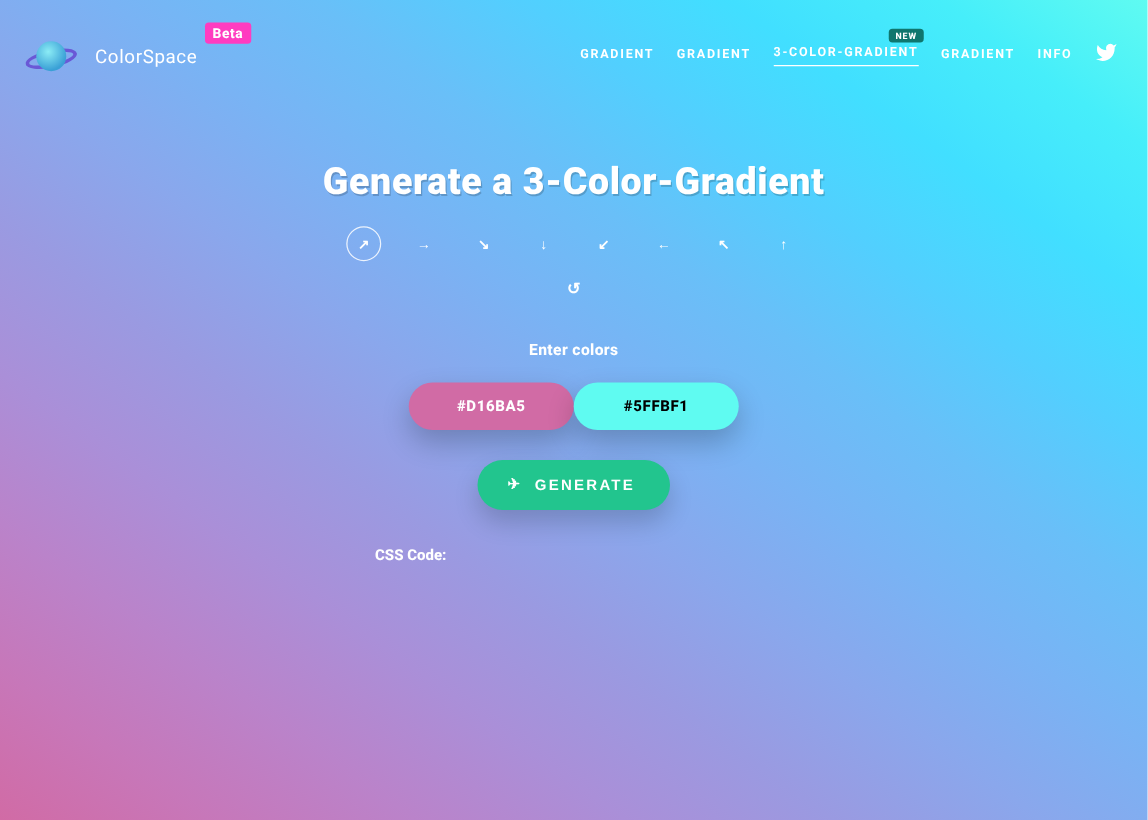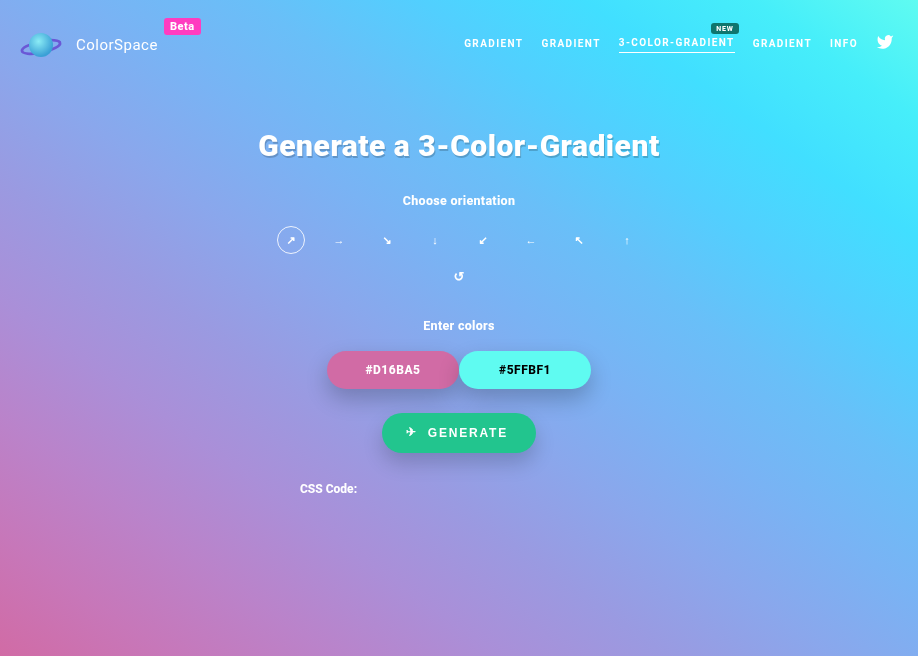--- a/index.html
+++ b/index.html
@@ -232,21 +232,20 @@
       <svg class="twitter" viewBox="0 0 24 24">
           <path d="M23 3a10.9 10.9 0 0 1-3.14 1.53A4.48 4.48 0 0 0 12 8.5v1A10.66 10.66 0 0 1 3 4s-4 9 5 13a11.64 11.64 0 0 1-7 2c9 5 20 0 20-11.5a4.5 4.5 0 0 0-.08-.83A7.72 7.72 0 0 0 23 3z"></path>
         </svg>
     </a>
   </div>
 </div>
 
 <div class="main">
   <h1 class="title">Generate a 3-Color-Gradient</h1>
 
-  <div class="label">Choose orientation</div>
   <div class="orient-row">
     <div class="orient-btn selected">↗</div>
     <div class="orient-btn">→</div>
     <div class="orient-btn">↘</div>
     <div class="orient-btn">↓</div>
     <div class="orient-btn">↙</div>
     <div class="orient-btn">←</div>
     <div class="orient-btn">↖</div>
     <div class="orient-btn">↑</div>
   </div>

